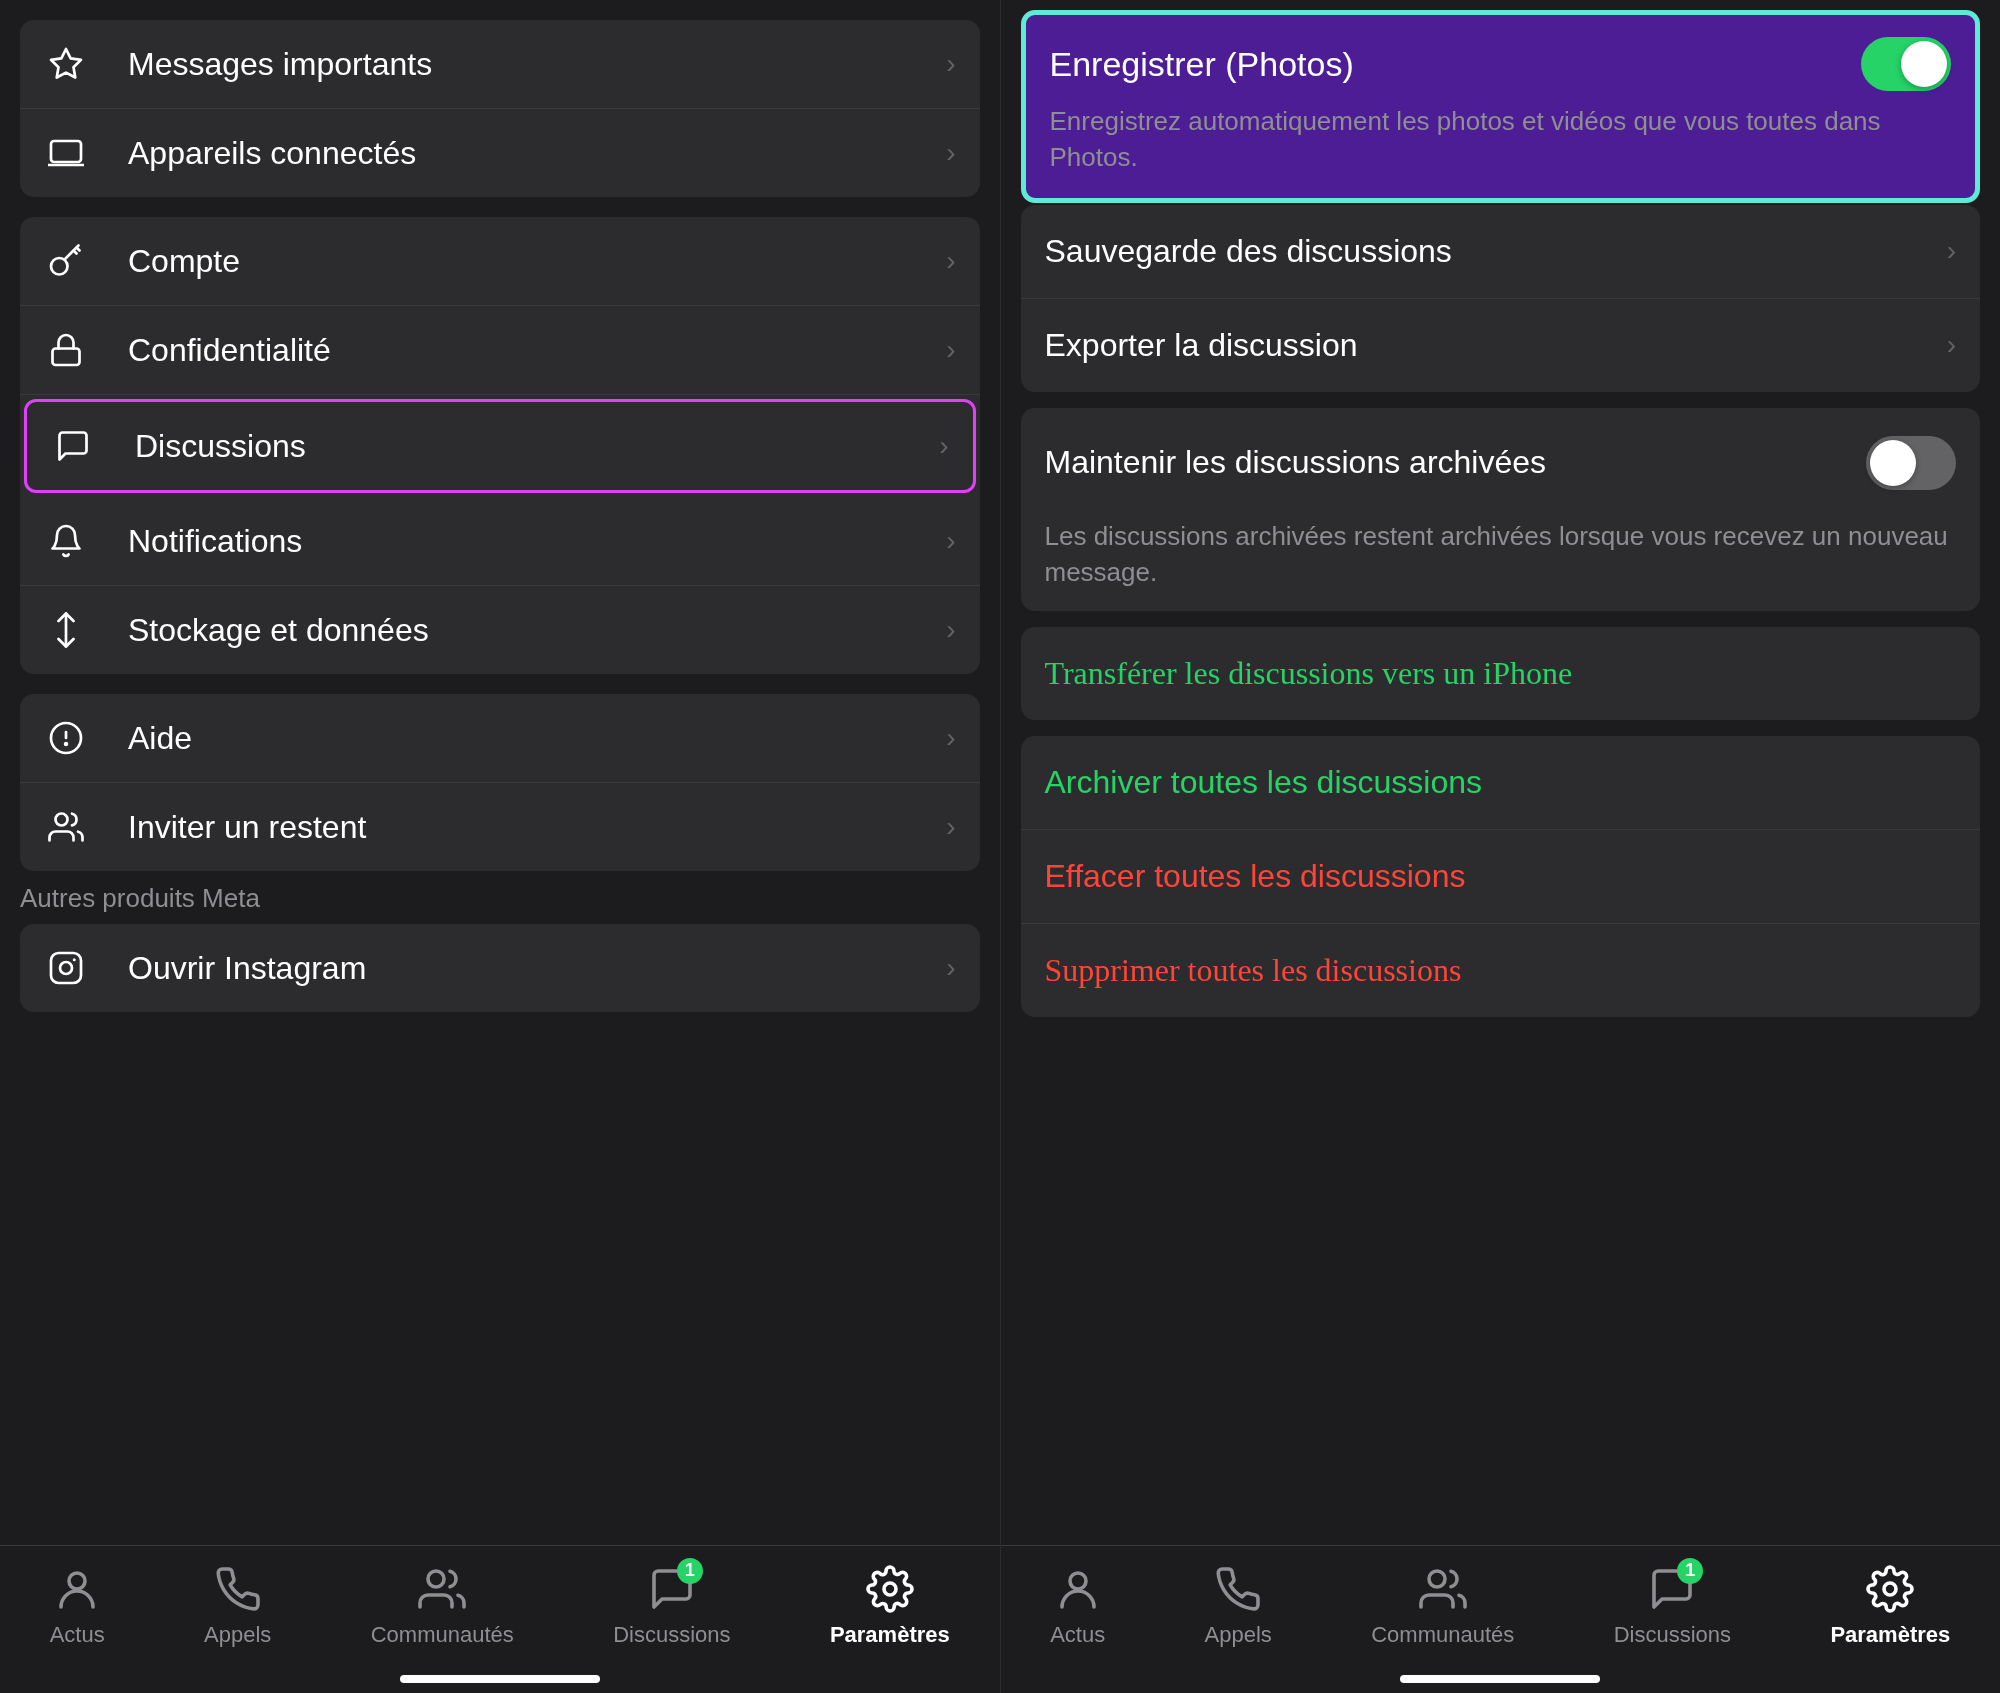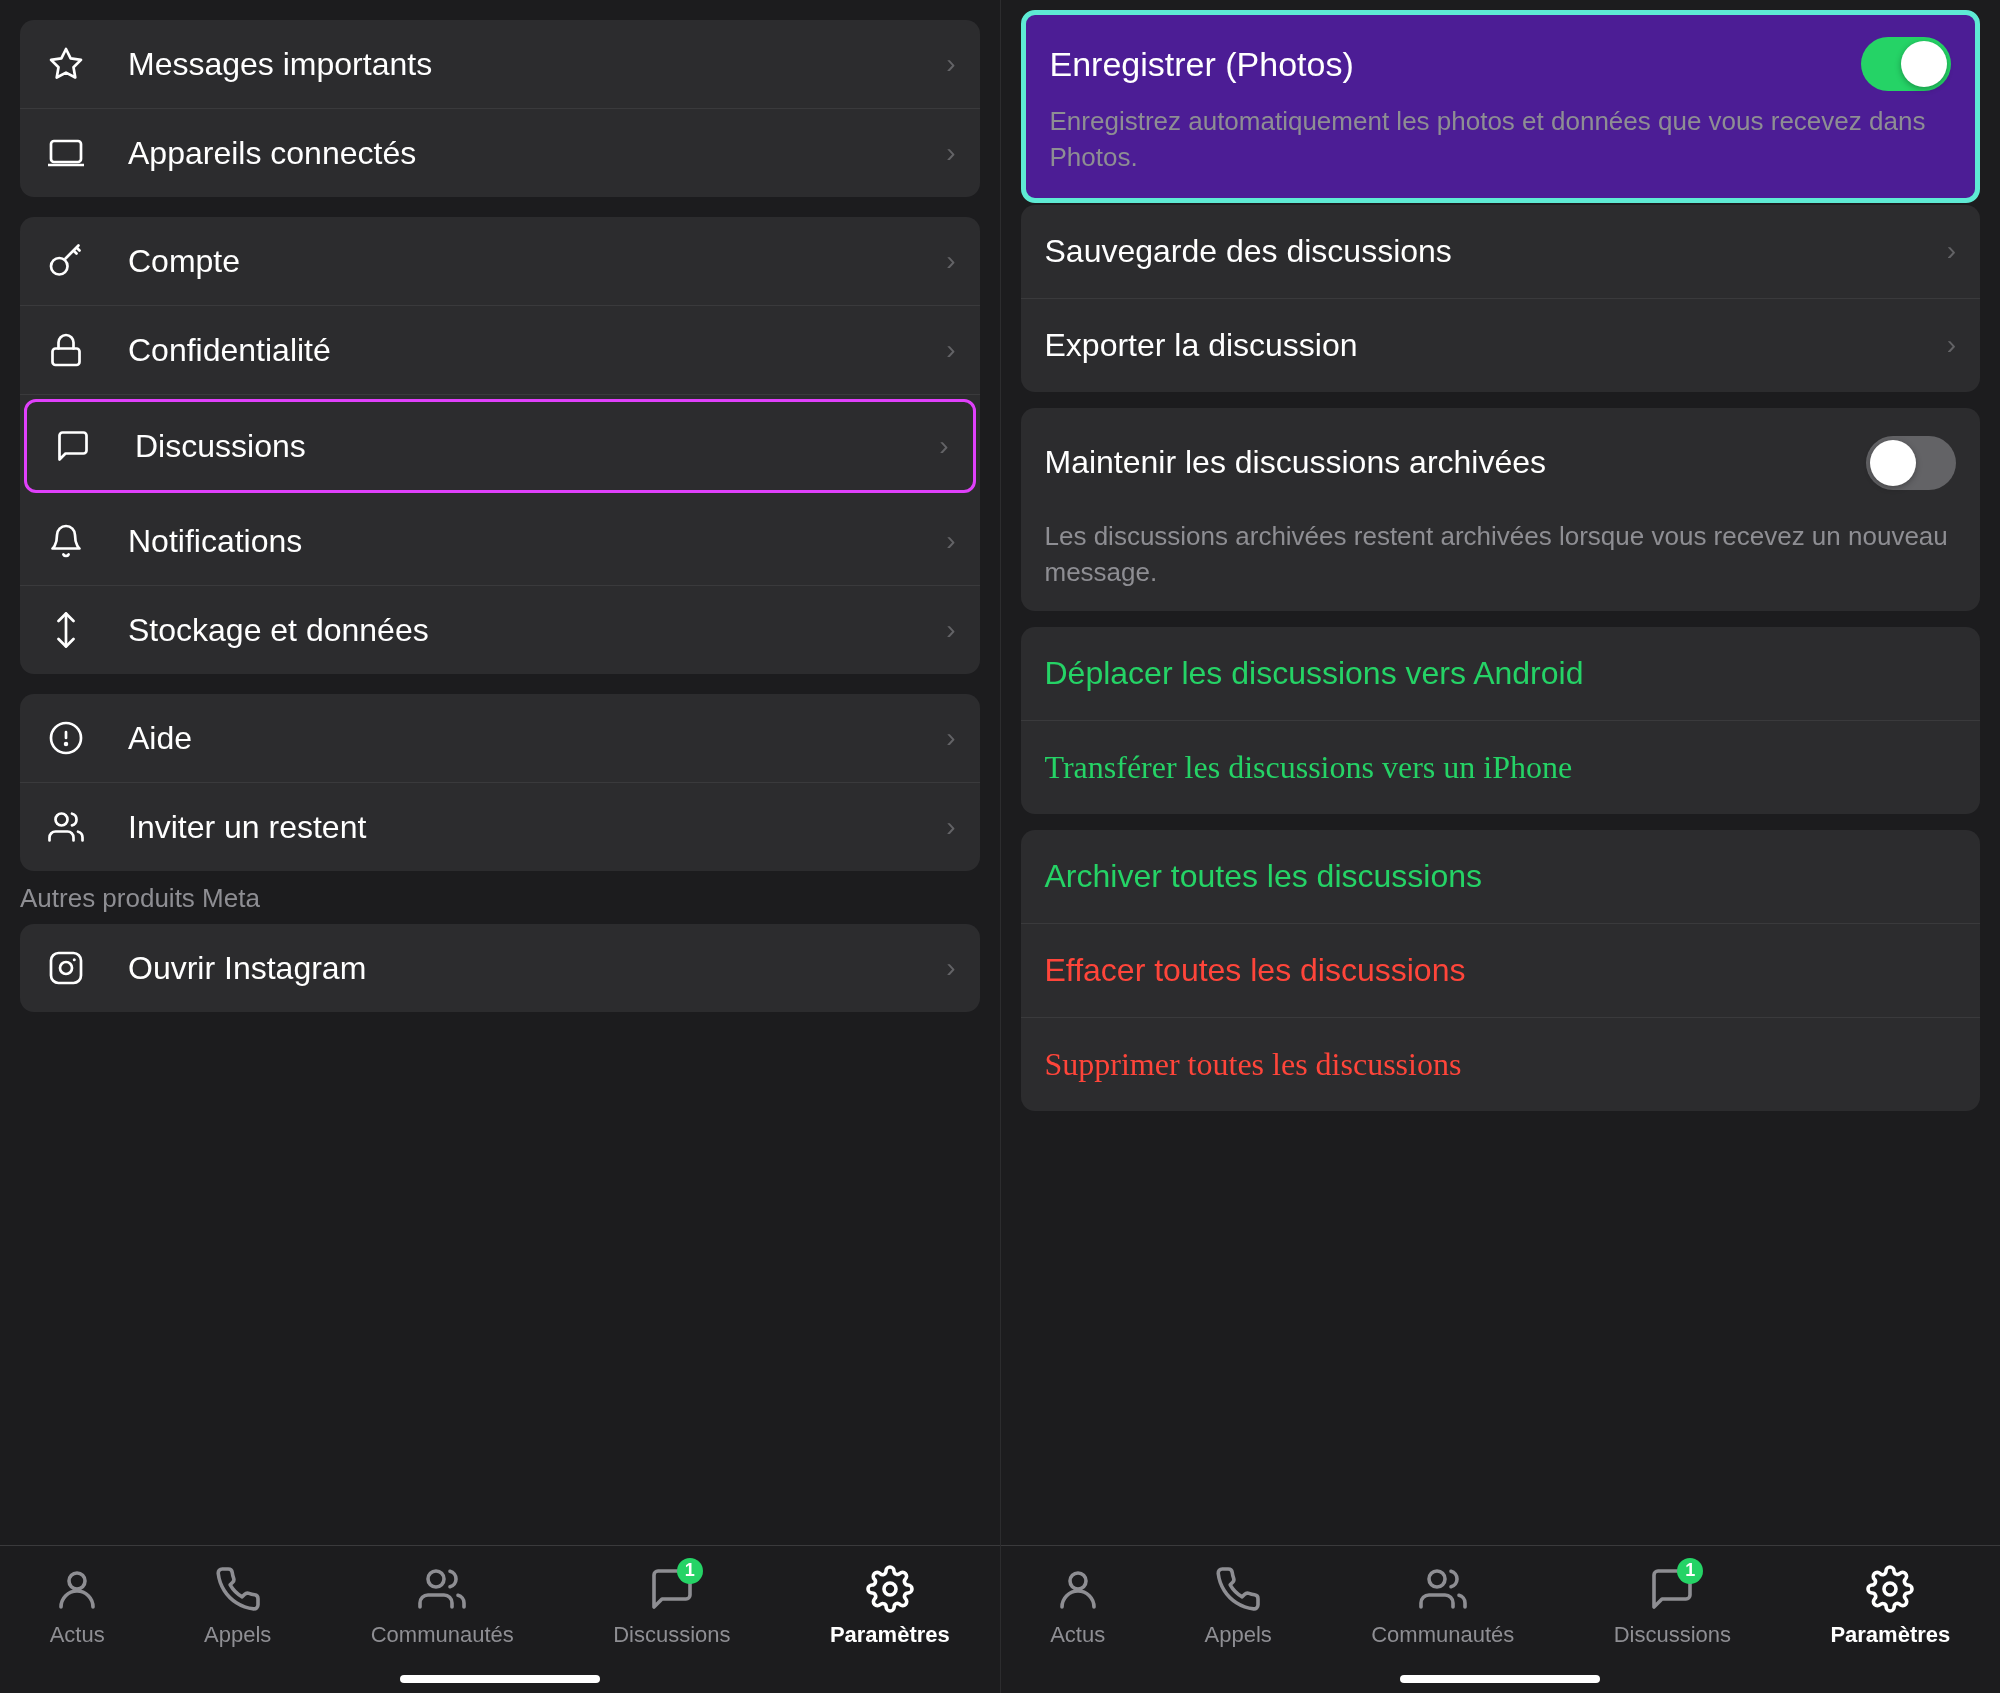--- a/index.html
+++ b/index.html
@@ -450,21 +450,21 @@
 <div class="panel">
   <div class="panel-content right-content">
 
     <div class="top-toggle-section">
       <div class="toggle-row">
         <span class="toggle-label">Enregistrer (Photos)</span>
         <div class="toggle-switch on">
           <div class="toggle-knob"></div>
         </div>
       </div>
-      <div class="toggle-description">Enregistrez automatiquement les photos et données que vous recevez dans Photos.</div>
+      <div class="toggle-description">Enregistrez automatiquement les photos et vidéos que vous toutes dans Photos.</div>
     </div>
 
     <div class="plain-section">
       <div class="right-menu-item">
         <span class="right-menu-text">Sauvegarde des discussions</span>
         <span class="right-chevron">›</span>
       </div>
       <div class="right-menu-item">
         <span class="right-menu-text">Exporter la discussion</span>
         <span class="right-chevron">›</span>
@@ -476,23 +476,20 @@
         <span class="right-menu-text">Maintenir les discussions archivées</span>
         <div class="toggle-switch off">
           <div class="toggle-knob"></div>
         </div>
       </div>
       <div class="toggle-desc-text">Les discussions archivées restent archivées lorsque vous recevez un nouveau message.</div>
     </div>
 
     <div class="action-section">
       <div class="action-item">
-        <span class="action-text-green">Déplacer les discussions vers Android</span>
-      </div>
-      <div class="action-item">
         <span class="action-text-green">Transférer les discussions vers un iPhone</span>
       </div>
     </div>
 
     <div class="action-section">
       <div class="action-item">
         <span class="action-text-green">Archiver toutes les discussions</span>
       </div>
       <div class="action-item">
         <span class="action-text-red">Effacer toutes les discussions</span>

